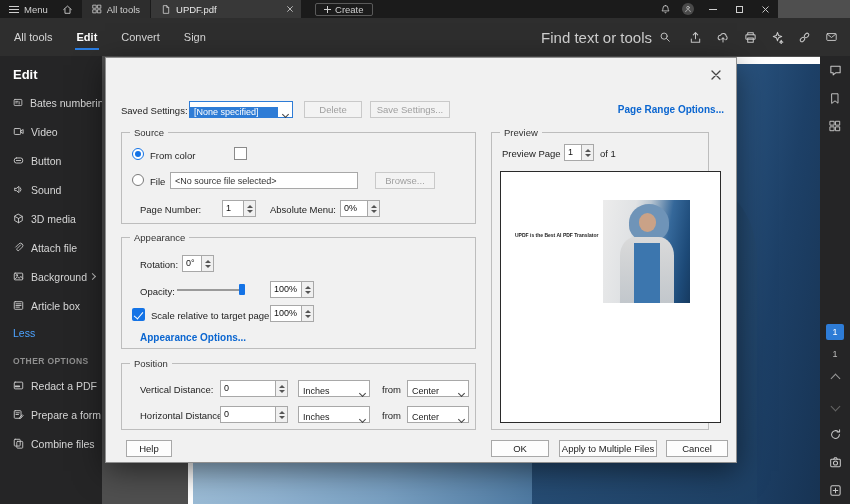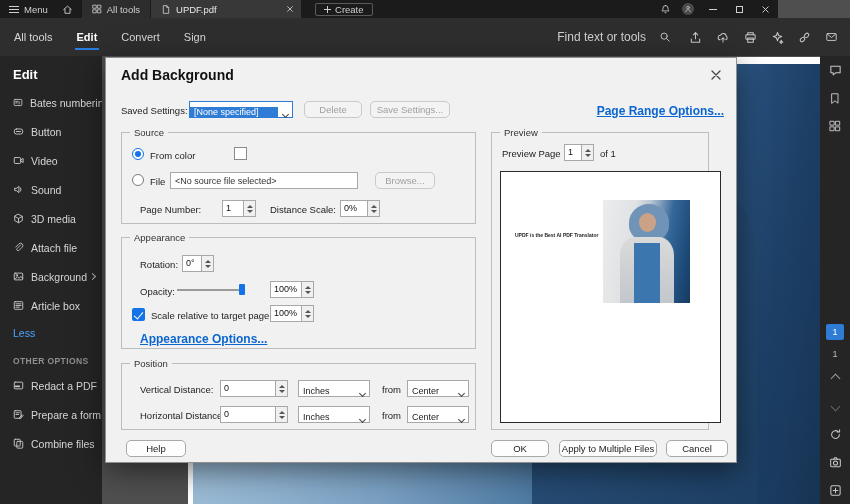--- a/index.html
+++ b/index.html
@@ -27,21 +27,21 @@
 .min-glyph{width:8px;height:1px;background:#cfcfcf}
 .max-glyph{width:7px;height:7px;border:1px solid #cfcfcf}
 .avatar{width:12px;height:12px;border-radius:50%;background:#4a4a4a;display:flex;align-items:center;justify-content:center;align-self:center;margin:0 6px}
 
 
 .toolbar{position:absolute;left:0;top:18px;width:850px;height:38px;background:#2e2e2e;display:flex;align-items:center;color:#e4e4e4;font-size:11px;z-index:45}
 .tb-tabs{display:flex;gap:24px;padding-left:14px;align-items:center}
 .tb-tab{color:#d6d6d6}
 .tb-tab.active{color:#fff;font-weight:700;position:relative}
 .tb-tab.active::after{content:"";position:absolute;left:-2px;right:-2px;bottom:-7px;height:2px;background:#2a7de1}
-.tb-search{margin-left:auto;display:flex;align-items:center;gap:13px;color:#cfcfcf;font-size:12px}
+.tb-search{margin-left:auto;display:flex;align-items:center;gap:7px;color:#cfcfcf;font-size:15px}
 .tb-icons{display:flex;align-items:center;gap:14px;padding:0 12px 0 18px}
 
 
 .ic{stroke:#c8c8c8;fill:none;stroke-width:1.1;stroke-linecap:round;stroke-linejoin:round;display:block}
 .icd{stroke:#444;fill:none;stroke-width:1.3;stroke-linecap:round;display:block}
 
 
 .sidebar{position:absolute;left:0;top:56px;width:102px;height:448px;background:#252526;color:#d6d6d6;z-index:30;overflow:hidden}
 .sb-heading{font-size:13px;font-weight:700;color:#fff;padding:11px 0 6px 13px}
 .sb-item{display:flex;align-items:center;gap:7px;height:29px;padding-left:13px;font-size:10.5px;white-space:nowrap;position:relative}
@@ -67,23 +67,23 @@
 .chev.up{transform:rotate(45deg)}
 .chev.down{transform:rotate(225deg);opacity:.55}
 
 
 .dialog{position:absolute;left:105px;top:57px;width:632px;height:406px;background:#f1f1f1;border:1px solid #8f8f8f;box-shadow:0 8px 28px rgba(0,0,0,.5);z-index:60;font-size:10px;color:#222}
 .dlg-title{position:absolute;left:15px;top:9px;font-size:14px;font-weight:700;color:#111}
 .dlg-close{position:absolute;right:12px;top:9px;width:16px;height:16px;display:flex;align-items:center;justify-content:center}
 .lab{position:absolute;font-size:9.5px;color:#222;white-space:nowrap}
 .group{position:absolute;border:1px solid #bdbdbd}
 .group-label{position:absolute;left:8px;top:-6px;background:#f1f1f1;padding:0 4px;font-size:9.5px;color:#333;white-space:nowrap}
-.btn{position:absolute;display:flex;align-items:center;justify-content:center;font-size:9.5px;background:#fdfdfd;border:1px solid #a8a8a8;border-radius:5px;color:#222;height:17px;white-space:nowrap}
+.btn{position:absolute;display:flex;align-items:center;justify-content:center;font-size:9.5px;background:#fdfdfd;border:1px solid #a8a8a8;border-radius:0;color:#222;height:17px;white-space:nowrap}
 .btn.disabled{color:#9f9f9f;background:#f3f3f3;border-color:#c9c9c9}
-.link{position:absolute;color:#0b66d0;font-size:12px;text-decoration:underline;font-weight:600;white-space:nowrap}
+.link{position:absolute;color:#0b66d0;font-size:10px;font-weight:600;white-space:nowrap}
 .field{position:absolute;height:17px;border:1px solid #a8a8a8;background:#fff;font-size:9px;color:#333;display:flex;align-items:center;padding:0 4px;white-space:nowrap;overflow:hidden}
 .spin{position:absolute;display:flex;height:17px;border:1px solid #a8a8a8;background:#fff}
 .spin-val{flex:1;font-size:9px;padding:2px 3px;color:#111;overflow:hidden;white-space:nowrap}
 .spin-arrows{width:12px;border-left:1px solid #a8a8a8;background:#f0f0f0;display:flex;flex-direction:column;align-items:center;justify-content:center;gap:2px}
 .tri-up{width:0;height:0;border-left:3px solid transparent;border-right:3px solid transparent;border-bottom:3px solid #555}
 .tri-down{width:0;height:0;border-left:3px solid transparent;border-right:3px solid transparent;border-top:3px solid #555}
 .dd{position:absolute;display:flex;height:17px;border:1px solid #a8a8a8;background:#fff;align-items:flex-end}
 .dd-val{flex:1;font-size:9px;padding:0 4px;display:flex;align-items:center;overflow:hidden;white-space:nowrap}
 .dd-caret{width:14px;display:flex;justify-content:center;align-items:center}
 .caret{width:5px;height:5px;border-right:1px solid #444;border-bottom:1px solid #444;transform:rotate(45deg);margin-top:-2px}
@@ -230,31 +230,31 @@
 
     <div class="sb-item">
       <svg class="ic" width="11" height="11" viewBox="0 0 13 13">
           <rect x="1.5" y="2.5" width="10" height="8" rx="1"></rect>
           <path d="M3.5 5h3M3.5 7h2M8 5.5v3"></path>
         </svg>
       <span class="lbl">Bates numbering</span>
     </div>
     <div class="sb-item">
       <svg class="ic" width="11" height="11" viewBox="0 0 13 13">
+          <rect x="1.5" y="3" width="7.5" height="7" rx="1"></rect>
+          <path d="M9.5 5.7l2.5-1.6v4.8L9.5 7.3z"></path>
+        </svg>
+      <span class="lbl">Video</span>
+    </div>
+    <div class="sb-item">
+      <svg class="ic" width="11" height="11" viewBox="0 0 13 13">
           <rect x="1.5" y="3.5" width="10" height="6" rx="2.5"></rect>
           <path d="M4 6.5h5"></path>
         </svg>
       <span class="lbl">Button</span>
-    </div>
-    <div class="sb-item">
-      <svg class="ic" width="11" height="11" viewBox="0 0 13 13">
-          <rect x="1.5" y="3" width="7.5" height="7" rx="1"></rect>
-          <path d="M9.5 5.7l2.5-1.6v4.8L9.5 7.3z"></path>
-        </svg>
-      <span class="lbl">Video</span>
     </div>
     <div class="sb-item">
       <svg class="ic" width="11" height="11" viewBox="0 0 13 13">
           <path d="M2 5.2v2.6h2L7 10.2V2.8L4 5.2z"></path>
           <path d="M8.8 4.5a3.3 3.3 0 0 1 0 4"></path>
         </svg>
       <span class="lbl">Sound</span>
     </div>
     <div class="sb-item">
       <svg class="ic" width="11" height="11" viewBox="0 0 13 13">
@@ -368,21 +368,20 @@
     </div>
     <div class="rail-ic">
       <svg class="ic" width="13" height="13" viewBox="0 0 14 14">
           <rect x="2" y="2" width="10" height="10" rx="1.5"></rect>
           <path d="M4.5 7h5M7 4.5v5"></path>
         </svg>
     </div>
   </aside>
 
   <section class="dialog">
-    <div class="dlg-title">Add Background</div>
     <div class="dlg-close">
       <svg class="icd" width="12" height="12" viewBox="0 0 12 12">
           <path d="M2 2l8 8M10 2l-8 8"></path>
         </svg>
     </div>
 
     <span class="lab" style="left:15px;top:47px">Saved Settings:</span>
     <div class="dd saved" style="left:83px;top:43px;width:104px">
       <span class="dd-val">[None specified]</span>
       <span class="dd-caret">
@@ -405,21 +404,21 @@
       <div class="btn disabled" style="left:253px;top:39px;width:60px">Browse...</div>
 
       <span class="lab" style="left:18px;top:71px">Page Number:</span>
       <div class="spin" style="left:100px;top:67px;width:34px">
         <span class="spin-val">1</span>
         <span class="spin-arrows">
             <i class="tri-up"></i>
             <i class="tri-down"></i>
           </span>
       </div>
-      <span class="lab" style="left:148px;top:71px">Distance Scale:</span>
+      <span class="lab" style="left:148px;top:71px">Absolute Menu:</span>
       <div class="spin" style="left:218px;top:67px;width:40px">
         <span class="spin-val">0%</span>
         <span class="spin-arrows">
             <i class="tri-up"></i>
             <i class="tri-down"></i>
           </span>
       </div>
     </div>
 
     <div class="group" style="left:15px;top:179px;width:355px;height:112px">
@@ -524,19 +523,19 @@
         <span class="pv-text">UPDF is the Best AI PDF Translator</span>
         <div class="pv-photo">
           <span class="pv-hood"></span>
           <span class="pv-face"></span>
           <span class="pv-jacket"></span>
           <span class="pv-hoodie"></span>
         </div>
       </div>
     </div>
 
-    <div class="btn" style="left:20px;top:382px;width:60px">Help</div>
+    <div class="btn" style="left:20px;top:382px;width:46px">Help</div>
     <div class="btn" style="left:385px;top:382px;width:58px">OK</div>
     <div class="btn" style="left:453px;top:382px;width:98px">Apply to Multiple Files</div>
     <div class="btn" style="left:560px;top:382px;width:62px">Cancel</div>
   </section>
 
 </div>
 
 </body></html>

